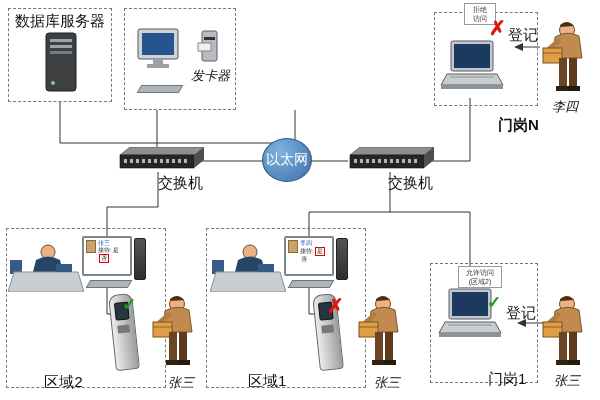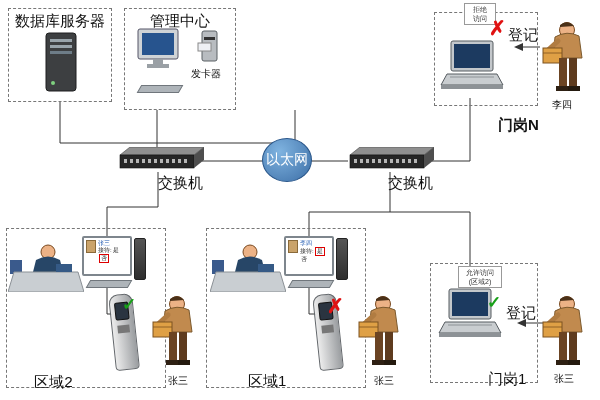--- a/index.html
+++ b/index.html
@@ -1,21 +1,21 @@
 <!DOCTYPE html>
 <html><head>
 <meta charset="utf-8">
 <style>
   * { margin:0; padding:0; box-sizing:border-box; }
   body { font-family:"Liberation Sans", sans-serif; background:#fff; }
   #stage { position:relative; width:600px; height:400px; background:#fff; overflow:hidden; }
   .abs { position:absolute; }
   .dashed { border:1px dashed #777; }
   .lbl { font-size:15px; color:#111; white-space:nowrap; }
-  .lbl-sm { font-size:10px; color:#111; white-space:nowrap; }
+  .lbl-sm { font-size:13px; color:#111; white-space:nowrap;font-style:italic; }
   .ctr { width:100%; text-align:center; }
   .note { background:#fff; border:1px solid #999; font-size:7px; line-height:9px; text-align:center; padding:1px 2px; color:#333; }
   .note span { display:block; white-space:nowrap; }
   .mark { font-weight:bold; line-height:1; }
   .mark.ok { color:#18a018; font-size:17px; }
   .mark.no { color:#e01212; font-size:20px; }
   .cloud { width:50px; height:44px; border-radius:50%;
            background:radial-gradient(circle at 35% 30%, #7fb3e0, #3c6ea6);
            border:1px solid #29568a; color:#fff; font-size:14px;
            display:flex; align-items:center; justify-content:center; }
@@ -54,21 +54,20 @@
     <svg class="abs" style="left:32px;top:22px" width="40" height="64" viewBox="0 0 40 64">
       <rect x="5" y="2" width="30" height="58" rx="3" fill="#3d3f41" stroke="#1e1f20"></rect>
       <rect x="9" y="8" width="22" height="3" fill="#99a4ab"></rect>
       <rect x="9" y="14" width="22" height="3" fill="#99a4ab"></rect>
       <rect x="9" y="20" width="22" height="3" fill="#6e7d88"></rect>
       <circle cx="12" cy="52" r="2" fill="#7fd17f"></circle>
     </svg>
   </div>
 
   <div class="abs dashed" style="left:124px;top:8px;width:112px;height:102px;">
-    <div class="lbl ctr abs" style="left:0;top:3px;">管理中心</div>
     <svg class="abs" style="left:10px;top:18px" width="46" height="48" viewBox="0 0 46 48">
       <rect x="3" y="2" width="40" height="30" rx="2" fill="#cfd3d6" stroke="#556"></rect>
       <rect x="7" y="6" width="32" height="22" fill="#27548e"></rect>
       <rect x="18" y="32" width="10" height="5" fill="#9aa0a5"></rect>
       <rect x="12" y="37" width="22" height="4" fill="#9aa0a5"></rect>
     </svg>
     <div class="kbd abs" style="left:14px;top:76px;"></div>
     <svg class="abs" style="left:72px;top:20px" width="24" height="36" viewBox="0 0 24 36">
       <rect x="5" y="2" width="15" height="30" rx="2" fill="#b8bcc0" stroke="#5a6065"></rect>
       <rect x="7" y="8" width="11" height="3" fill="#333"></rect>
@@ -181,21 +180,21 @@
     <path d="M15 17 q12 -7 24 -1 l3 22 h-29 z" fill="#c18a4e" stroke="#7c5a2e"></path>
     <path d="M18 21 L7 31" stroke="#b07c42" stroke-width="5" stroke-linecap="round"></path>
     <rect x="3" y="28" width="19" height="15" fill="#dfa045" stroke="#7c5220"></rect>
     <path d="M3 33 H22" stroke="#7c5220" stroke-width="0.8"></path>
     <rect x="19" y="38" width="8" height="28" fill="#6b4423"></rect>
       <rect x="29" y="38" width="8" height="28" fill="#5e3b1e"></rect>
     <rect x="16" y="66" width="12" height="5" fill="#2e2013"></rect>
       <rect x="28" y="66" width="12" height="5" fill="#241a0f"></rect>
   </svg>
   <div class="lbl-sm abs" style="left:168px;top:374px;">张三</div>
-  <div class="lbl abs" style="left:34px;top:373px;font-family:Liberation Mono, monospace;">区域2</div>
+  <div class="lbl abs" style="left:44px;top:373px;font-family:Liberation Mono, monospace;">区域2</div>
 
   <div class="abs dashed" style="left:206px;top:228px;width:160px;height:160px;"></div>
   <svg class="abs" style="left:210px;top:242px" width="76" height="50" viewBox="0 0 76 50">
     <rect x="2" y="18" width="12" height="14" fill="#3a5a8c"></rect>
     <circle cx="40" cy="10" r="7" fill="#ecb286" stroke="#7a4a20"></circle>
     <path d="M28 18 q12 -7 24 0 l3 12 h-30 z" fill="#274667"></path>
     <polygon points="6,30 70,30 76,50 0,50" fill="#c9ced2" stroke="#8a9095"></polygon>
     <rect x="48" y="22" width="16" height="8" fill="#355a86"></rect>
   </svg>
   <div class="monitor abs" style="left:284px;top:236px;">

